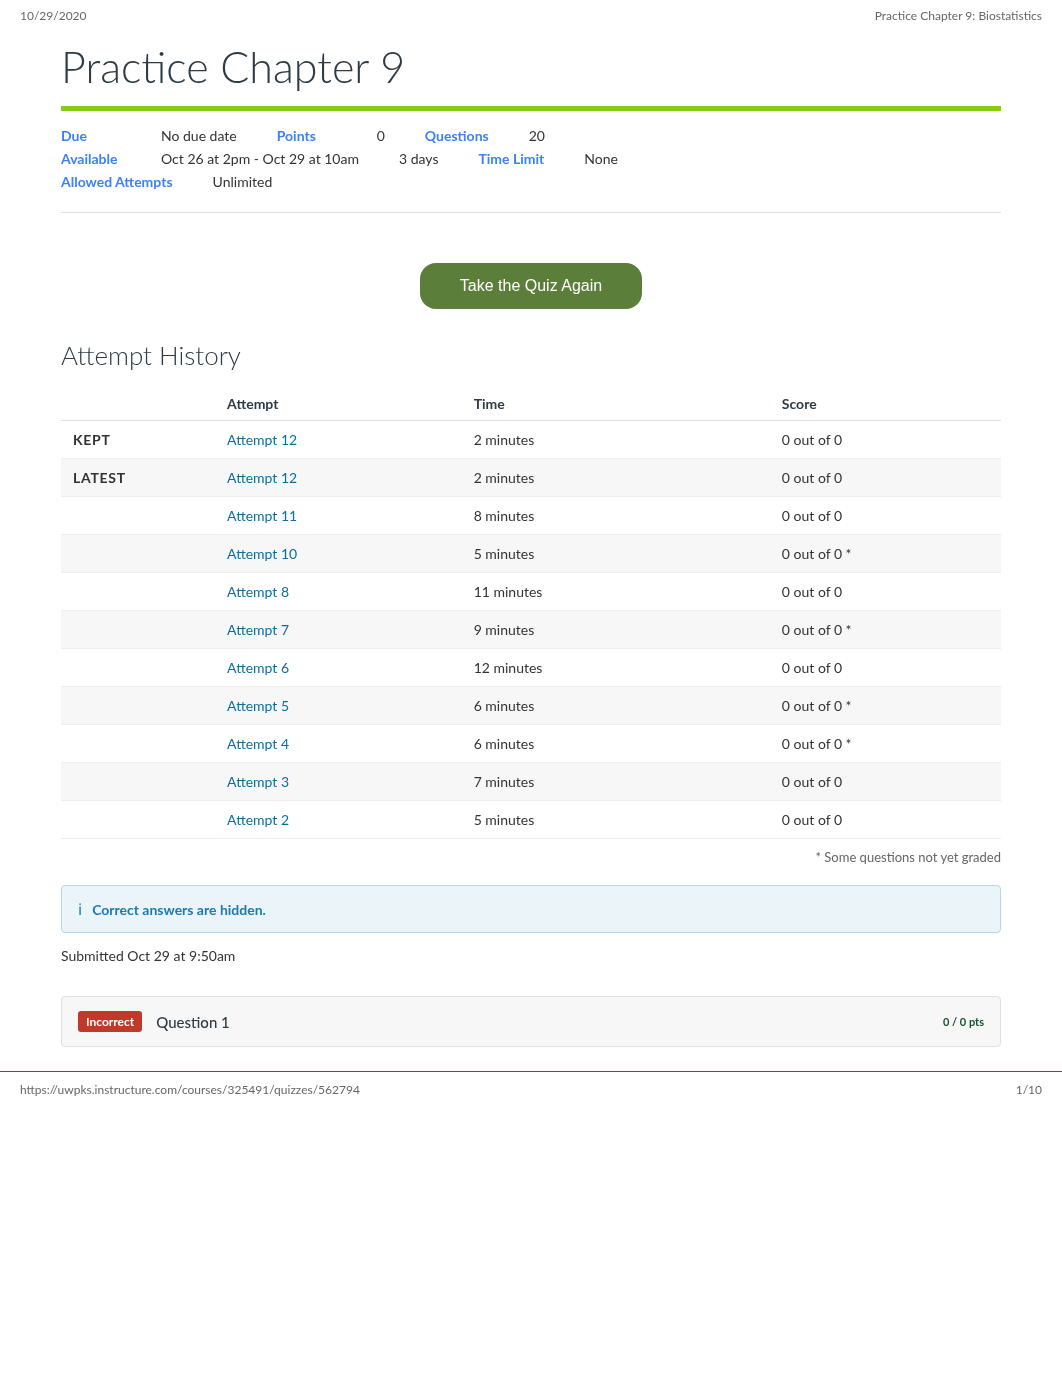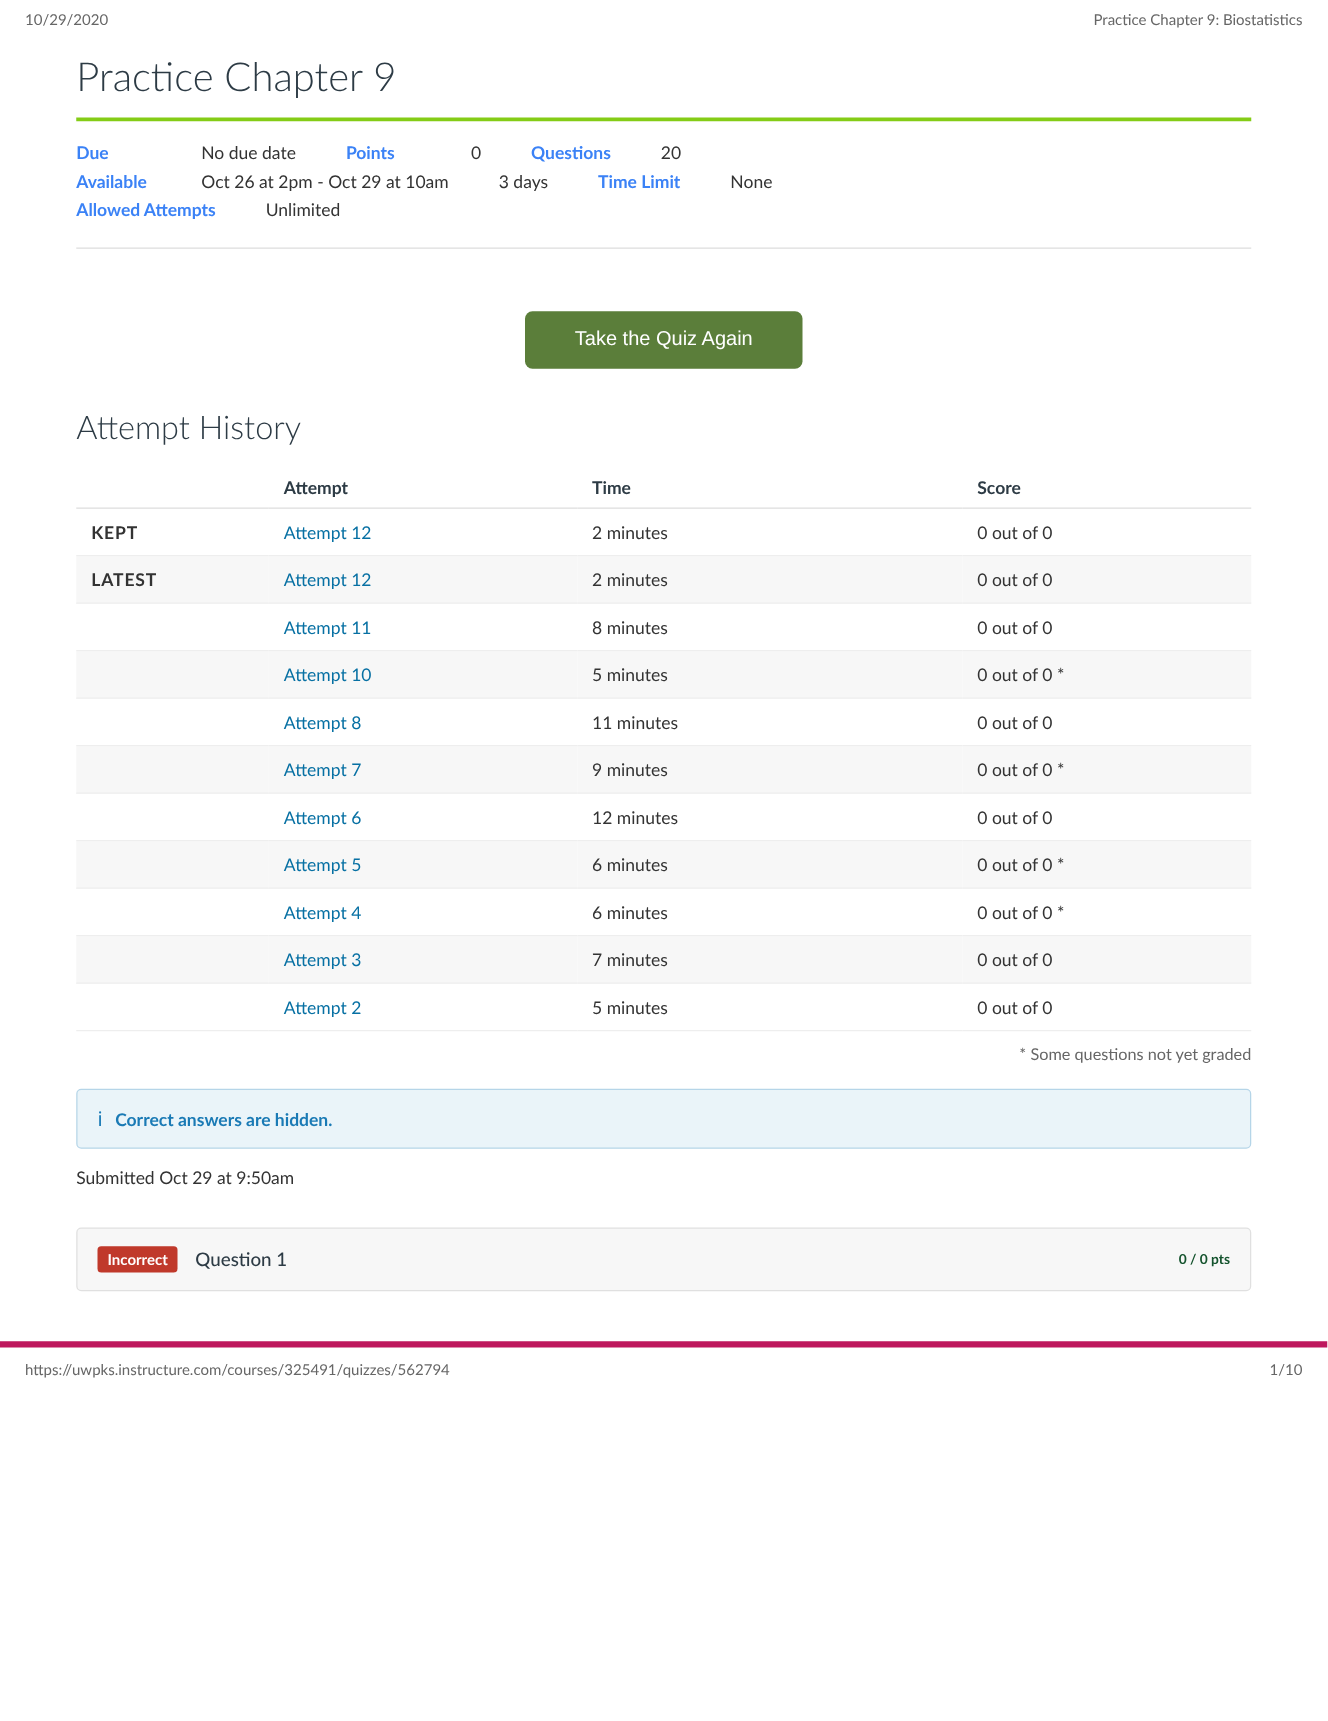--- a/index.html
+++ b/index.html
@@ -16,25 +16,25 @@
       padding: 8px 20px;
       font-size: 12px;
       color: #666;
     }
     .page-container {
       max-width: 1000px;
       margin: 0 auto;
       padding: 0 30px;
     }
     .page-title {
-      font-size: 32px;
+      font-size: 43px;
       font-weight: 300;
       color: #2d3b45;
       padding: 10px 0 14px 0;
-      border-bottom: 3px solid #84cc16;
+      border-bottom: 5px solid #84cc16;
       margin-bottom: 16px;
     }
     .meta-section {
       border-bottom: 1px solid #ddd;
       padding-bottom: 16px;
       margin-bottom: 20px;
     }
     .meta-row {
       display: flex;
       align-items: center;
@@ -54,21 +54,21 @@
       display: flex;
       justify-content: center;
       padding: 30px 0;
     }
     .take-quiz-btn {
       background-color: #5b7e3a;
       color: #fff;
       border: none;
       padding: 14px 40px;
       font-size: 16px;
-      border-radius: 6px;
+      border-radius: 16px;
       cursor: pointer;
     }
     .attempt-history-section {
       margin-bottom: 20px;
     }
     .section-title {
       font-size: 26px;
       font-weight: 300;
       color: #2d3b45;
       margin-bottom: 16px;
@@ -167,22 +167,22 @@
       color: #14532d;
       white-space: nowrap;
       font-weight: bold;
     }
     .bottom-bar {
       display: flex;
       justify-content: space-between;
       padding: 10px 20px;
       font-size: 12px;
       color: #666;
-      margin-top: 40px;
-      border-top: 5px solid #be185d;
+      margin-top: 24px;
+      border-top: 1px solid #be185d;
     }
     .th-col-badge { width: 100px; }
     .th-col-attempt { width: 160px; }
     .th-col-time { width: 200px; }
     .th-col-score { width: 150px; }
   </style>
 </head>
 <body>
 
 <div class="top-bar">

